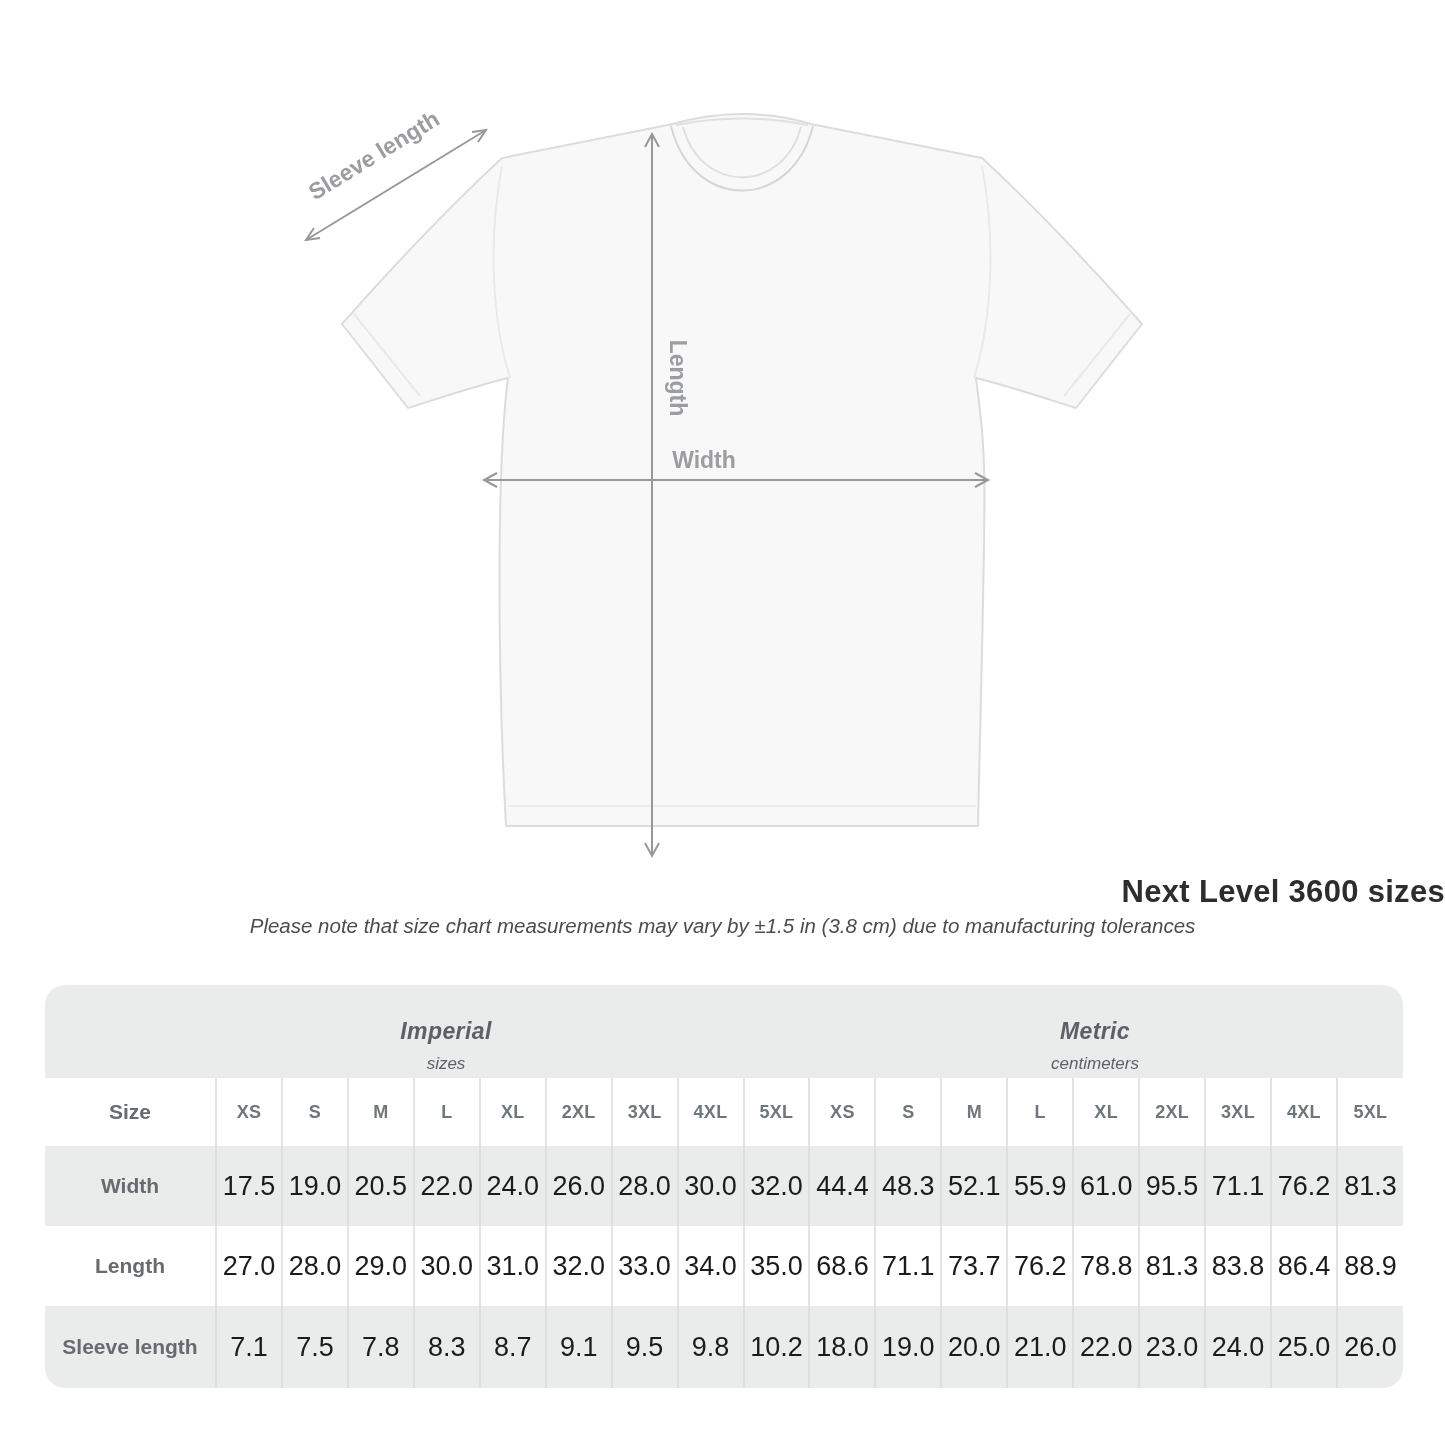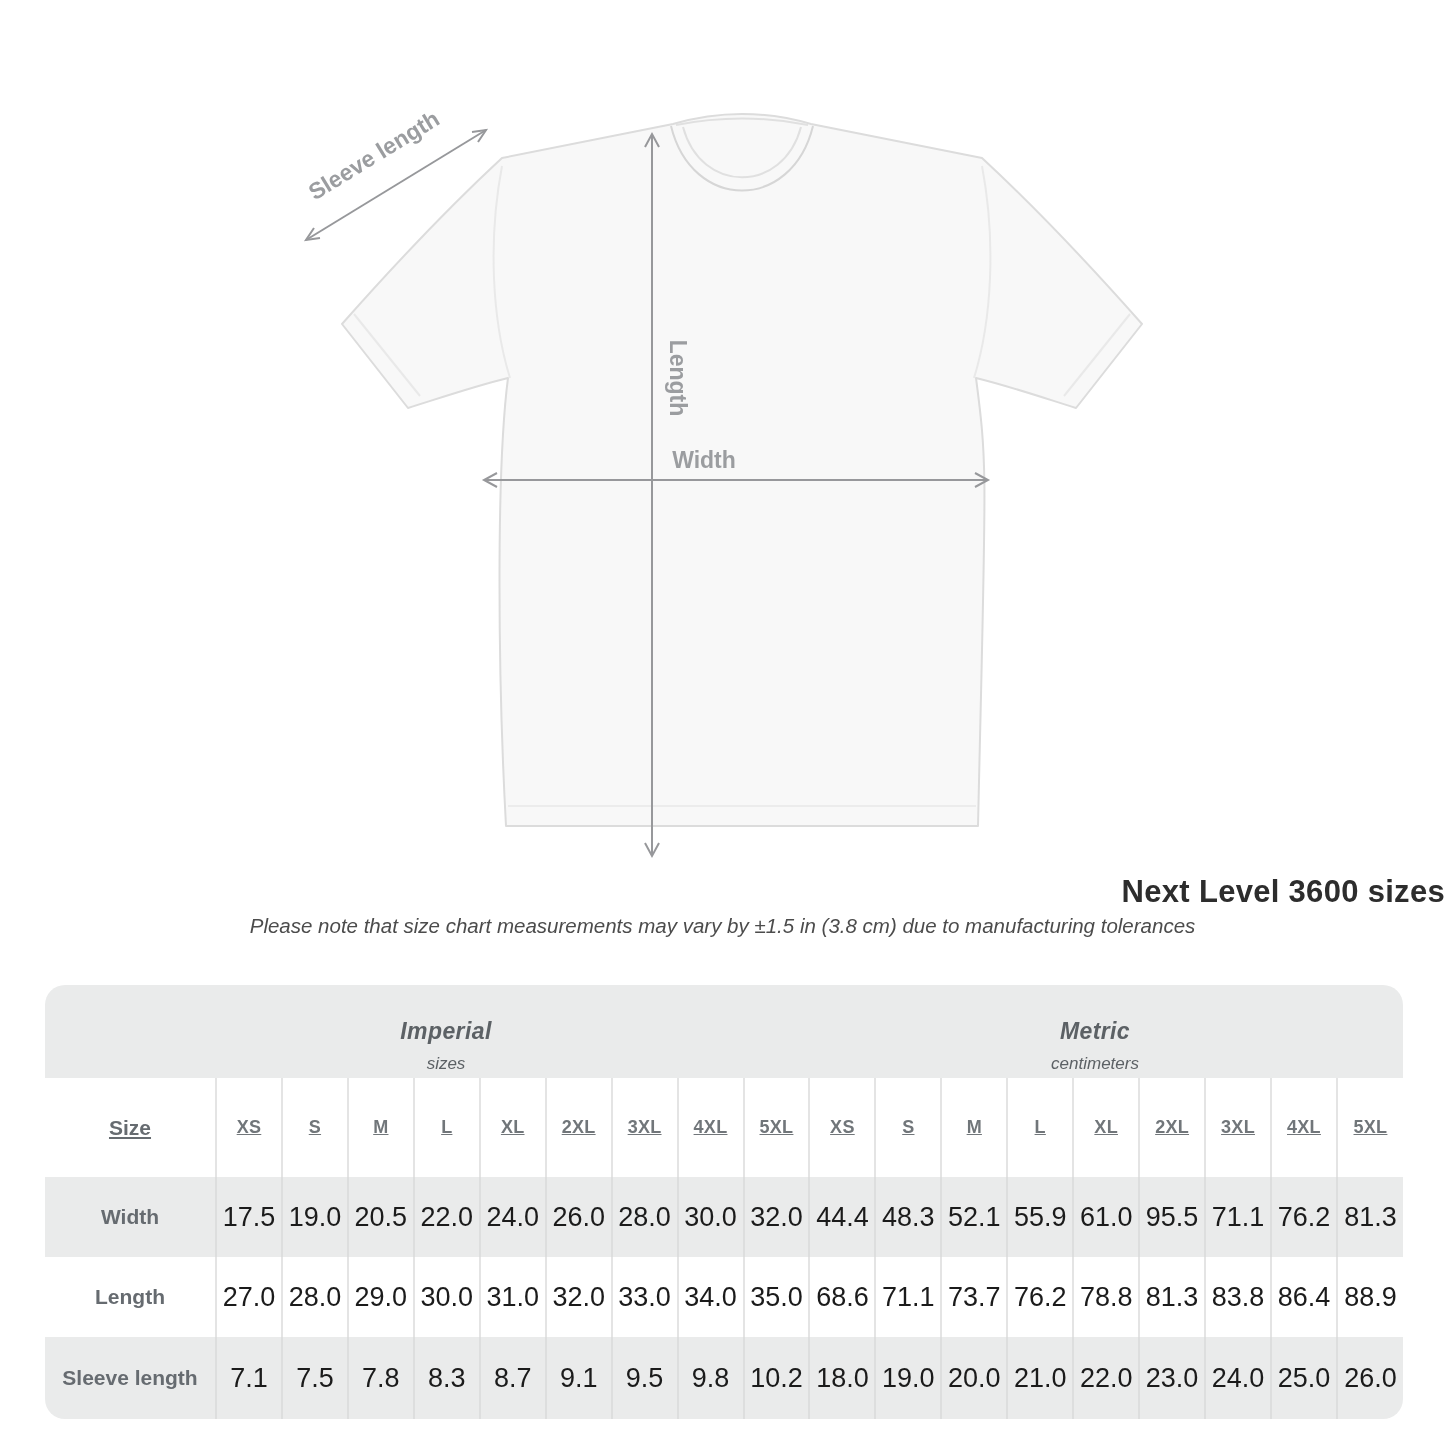--- a/index.html
+++ b/index.html
@@ -29,21 +29,21 @@
   .ugroup{position:absolute;top:10px;transform:translateX(-50%);text-align:center;margin-top:23px;}
   .uname{font-size:23px;font-weight:700;font-style:italic;color:#5c6165;letter-spacing:.4px;}
   .uunit{font-size:17px;font-style:italic;color:#5c6165;margin-top:9px;}
 
   table.sizes{width:100%;border-collapse:collapse;table-layout:fixed;}
   table.sizes td{
     text-align:center;vertical-align:middle;background:#ffffff;
     border-left:2px solid #e4e4e4;padding:0;
   }
   table.sizes td:first-child{border-left:none;}
-  tr.r-size td{height:99px;text-decoration:underline;}
+  tr.r-size td{height:68px;}
   tr.r-data td{height:80px;}
   tr.r-last td{height:82px;}
   tr.gray td{background:#eaebeb;border-left-color:#dddede;}
   td.lbl{font-size:21px;font-weight:700;color:#666b70;}
   td.hd{font-size:18px;font-weight:700;color:#71767a;letter-spacing:.3px;}
   td.val{font-size:27px;color:#1b1b1b;}
 </style>
 </head>
 <body>
 

